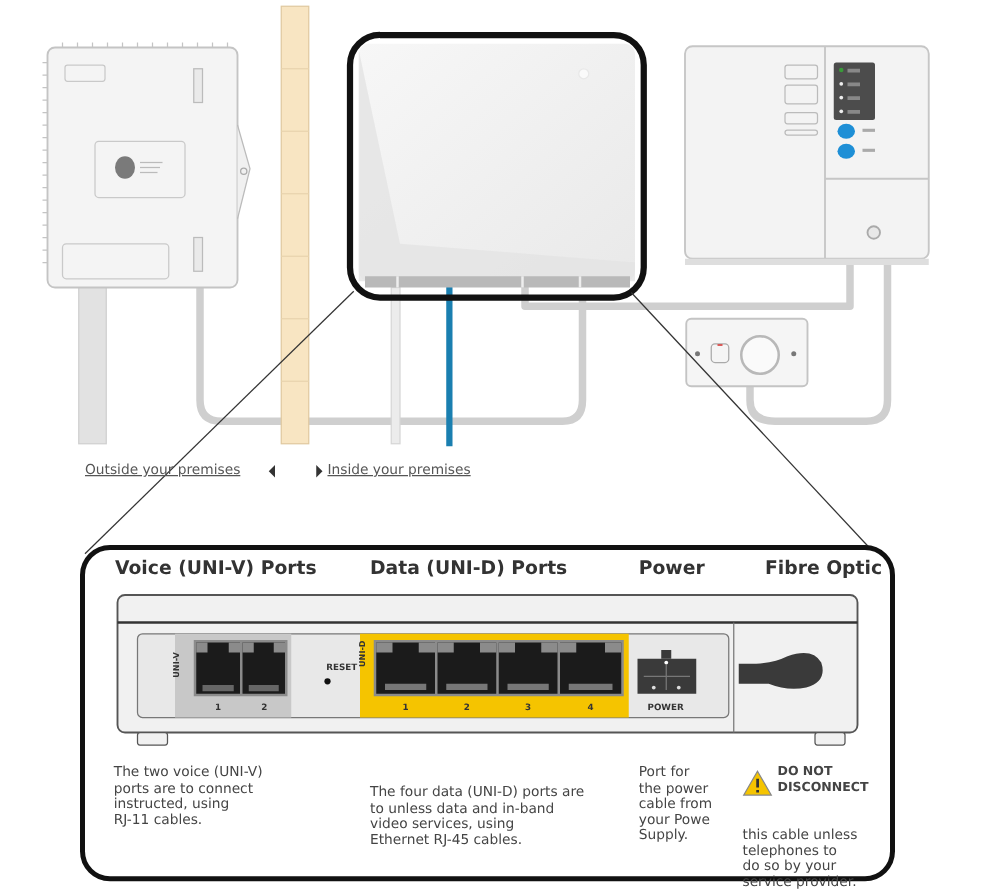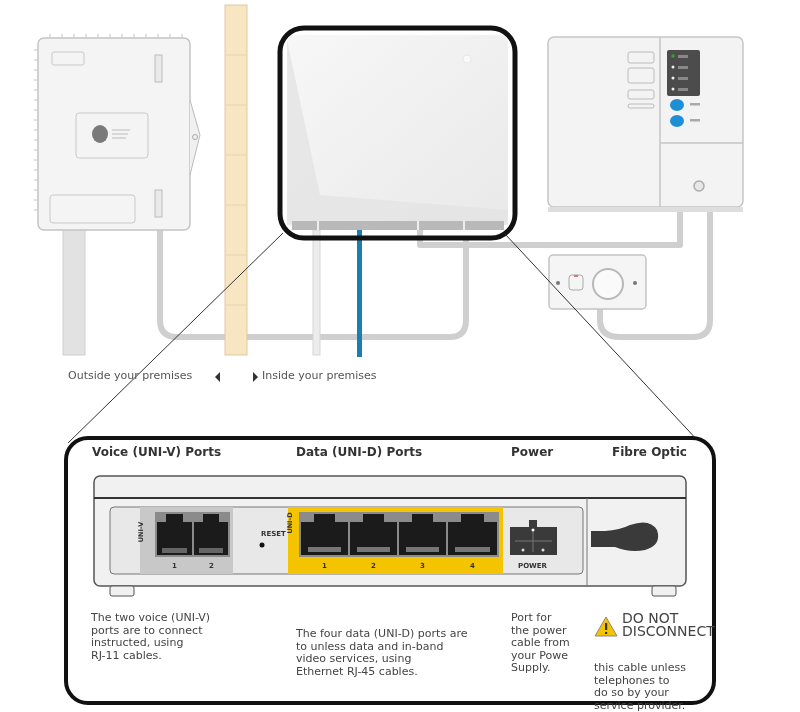--- a/index.html
+++ b/index.html
@@ -1,24 +1,24 @@
 <!DOCTYPE html>
 <html><head>
 <meta charset="utf-8">
 <style>
   html,body{margin:0;padding:0;background:#ffffff;}
   body{width:800px;height:712px;position:relative;overflow:hidden;font-family:"DejaVu Sans",sans-serif;color:#333;}
   svg{position:absolute;left:0;top:0;}
-  .lbl{position:absolute;font-size:11px;color:#555;white-space:nowrap;}
-  .hdr{position:absolute;font-size:12px;font-weight:bold;color:#333;white-space:nowrap;}
+  .lbl{position:absolute;font-size:11px;color:#555;white-space:nowrap;text-decoration:underline;}
+  .hdr{position:absolute;font-size:15px;font-weight:bold;color:#333;white-space:nowrap;}
   .desc{position:absolute;font-size:11px;line-height:12.5px;color:#444;}
   .desc div{white-space:nowrap;}
   .portnum{position:absolute;font-size:7px;font-weight:bold;color:#333;}
   .vlabel{position:absolute;font-size:6.5px;font-weight:bold;color:#333;transform:rotate(-90deg);transform-origin:center;}
-  .warn-title{position:absolute;font-size:14px;line-height:12.5px;color:#444;}
+  .warn-title{position:absolute;font-size:10px;line-height:12.5px;color:#444;font-weight:bold;}
 </style>
 </head>
 <body>
 
 <svg width="800" height="712" viewBox="0 0 800 712">
   <defs>
     <linearGradient id="ntdFace" x1="0" y1="0" x2="1" y2="1">
       <stop offset="0" stop-color="#f7f7f7"></stop>
       <stop offset="1" stop-color="#e9e9e9"></stop>
     </linearGradient>

